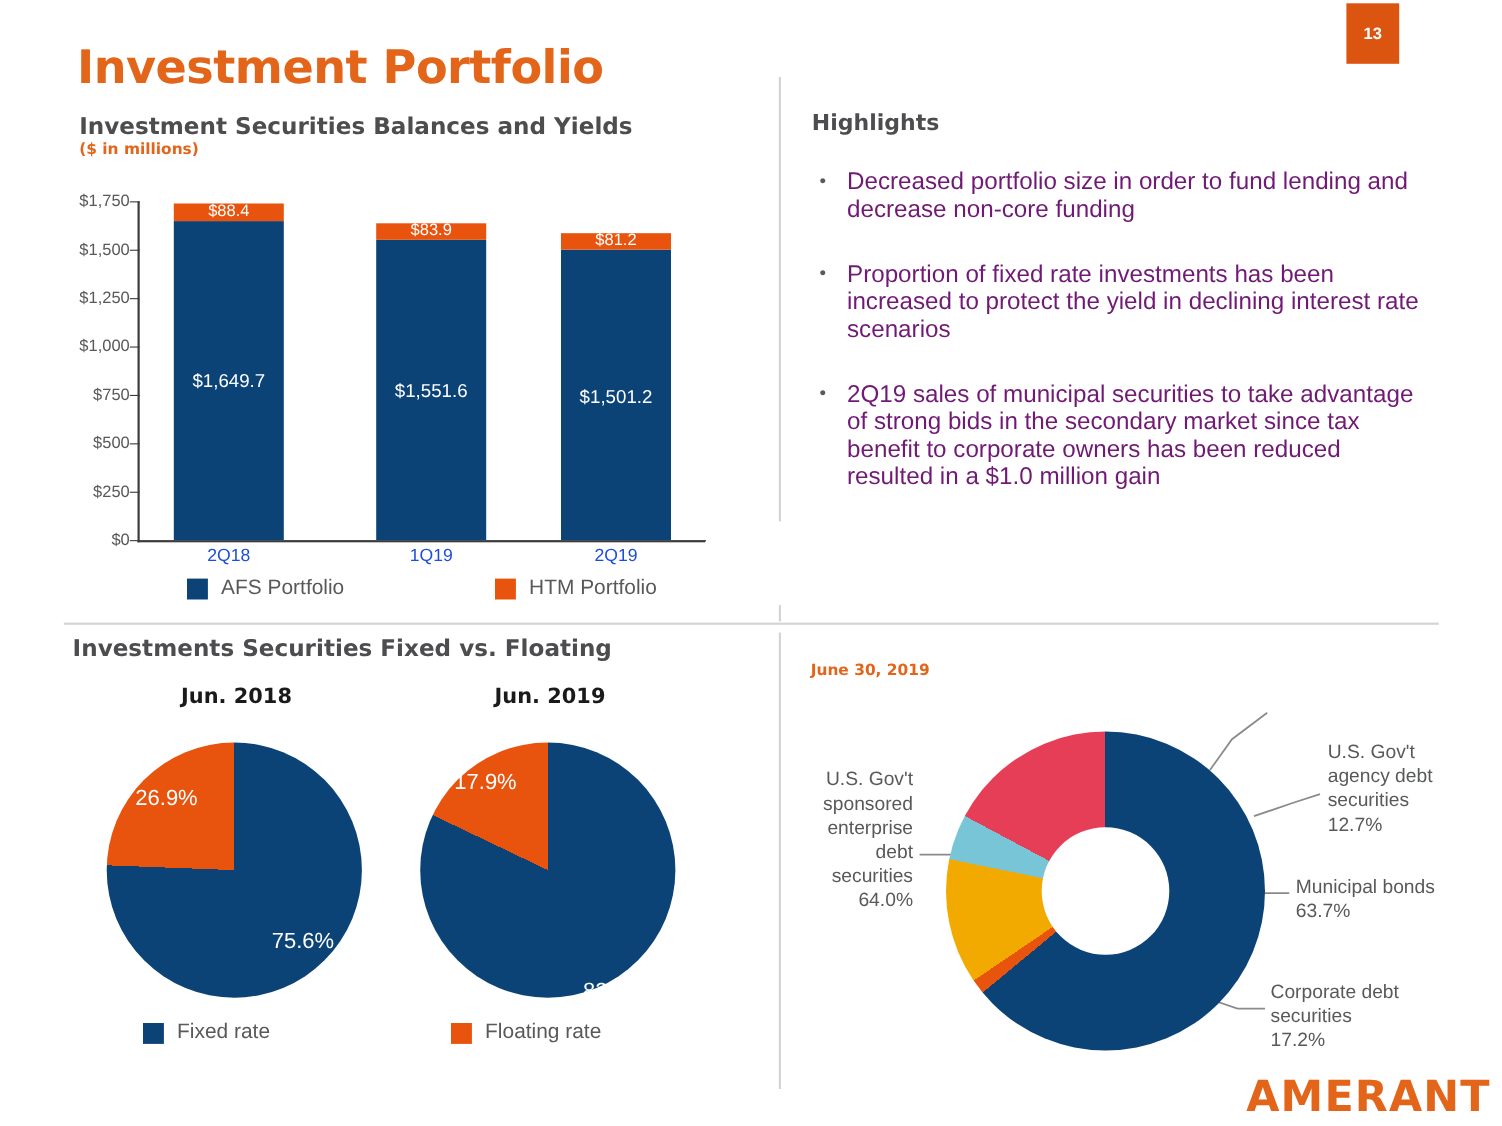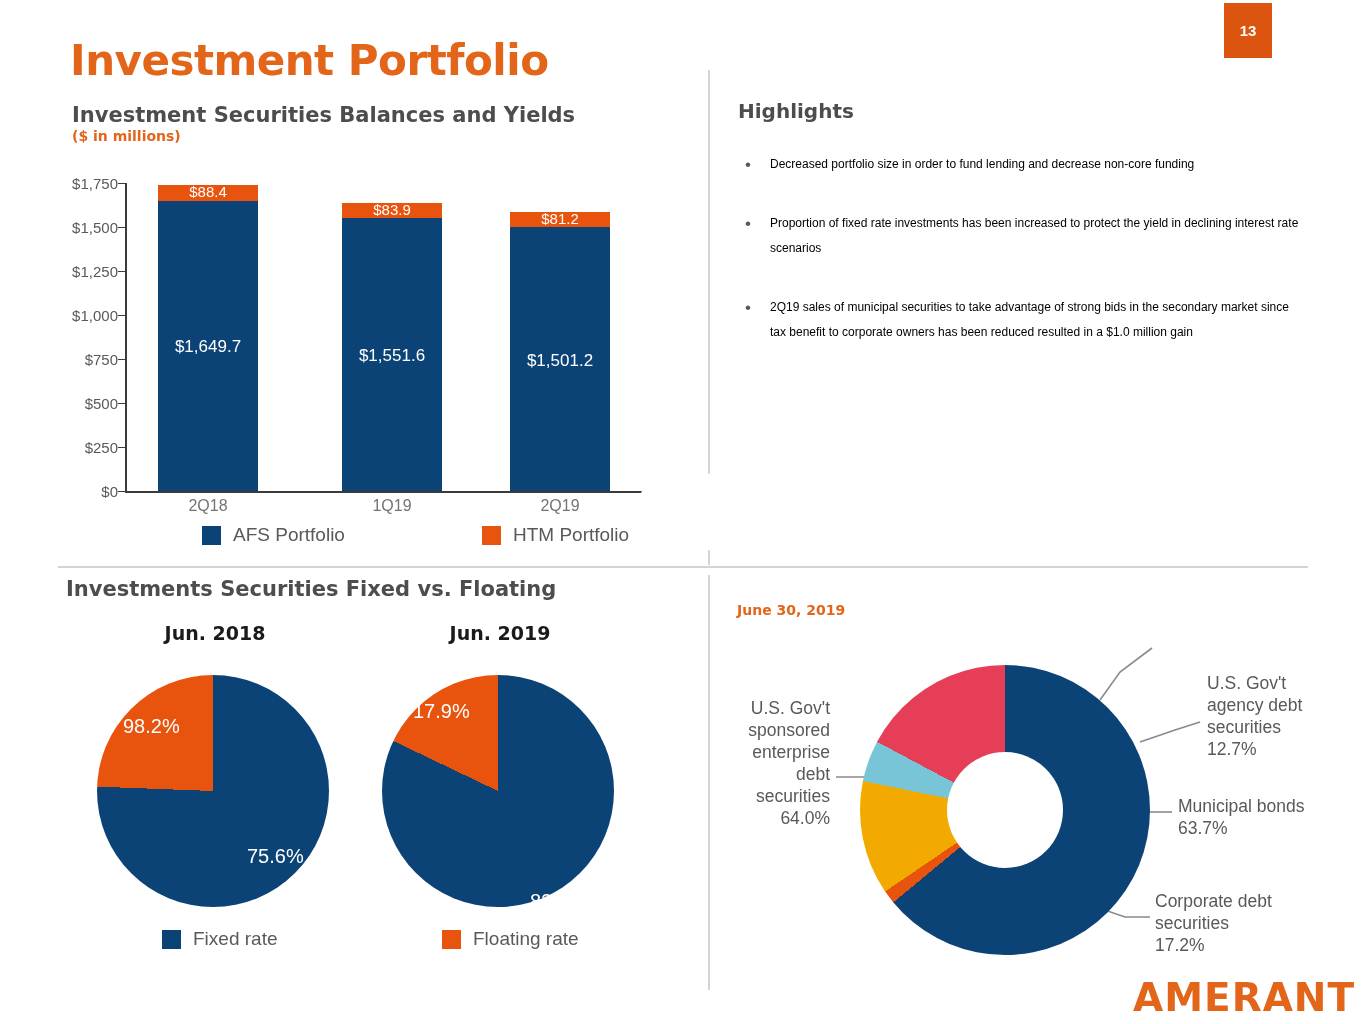--- a/index.html
+++ b/index.html
@@ -32,33 +32,33 @@
   
   #barchart{position:absolute;left:40px;top:175px;width:620px;height:330px;}
   .y-lab{position:absolute;right:0;font-size:15px;color:#58595b;text-align:right;white-space:nowrap;transform:translateY(-50%);}
   .ytickline{position:absolute;background:#3b3b3b;height:1px;width:9px;}
   #y-axis-line{position:absolute;left:85px;top:8px;width:2px;height:310px;background:#3b3b3b;}
   #x-axis-line{position:absolute;left:85px;top:316px;width:523px;height:2px;background:#3b3b3b;}
   .bar-afs{position:absolute;bottom:0;width:100px;background:#0C4377;}
   .bar-htm{position:absolute;width:100px;background:#E8530E;}
   .bar-val{position:absolute;width:100px;text-align:center;color:#ffffff;font-size:17px;}
   .bar-htmval{position:absolute;width:100px;text-align:center;color:#ffffff;font-size:15px;}
-  .x-lab{position:absolute;width:140px;text-align:center;font-size:16px;color:#737373;top:322px;}
+  .x-lab{position:absolute;width:140px;text-align:center;font-size:16px;color:#1d4ed8;top:322px;}
 
   
   #bar-legend{position:absolute;left:170px;top:524px;width:470px;height:30px;}
-  .lg-item{position:absolute;display:flex;align-items:center;gap:12px;margin-left:32px;}
+  .lg-item{position:absolute;display:flex;align-items:center;gap:12px;}
   .lg-sw{width:19px;height:19px;display:inline-block;}
   .lg-tx{font-size:19px;color:#58595b;}
 
   
   #highlights{position:absolute;left:740px;top:152px;width:560px;}
   .bullet-row{display:flex;margin-bottom:34px;}
   .bullet-dot{width:30px;flex:0 0 30px;color:#58595b;font-size:17px;line-height:25px;text-align:left;padding-left:5px;box-sizing:border-box;}
-  .bullet-tx{font-size:12px;line-height:25px;color:#000000;}
+  .bullet-tx{font-size:22px;line-height:25px;color:#701a75;}
 
   
   .donut-title{position:absolute;font-size:19px;font-weight:bold;color:#1a1a1a;width:200px;text-align:center;font-family:"DejaVu Sans","Liberation Sans",sans-serif;}
   #dt-2018{left:115px;top:622px;}
   #dt-2019{left:400px;top:622px;}
   .donut{position:absolute;width:232px;height:232px;border-radius:50%;}
   #donut2018{left:97px;top:675px;}
   #donut2019{left:382px;top:675px;}
   #hole2018{left:97px;top:675px;width:232px;height:232px;}
   #hole2019{left:382px;top:675px;width:232px;height:232px;}
@@ -178,21 +178,21 @@
   <div class="donut" id="donut2018" style="background: conic-gradient(rgb(12, 67, 119) 0deg, rgb(12, 67, 119) 272.16deg, rgb(232, 83, 14) 272.16deg, rgb(232, 83, 14) 360deg);"></div>
   <div id="hole2018">
       <div class="hole-in"></div>
     </div>
 
   <div class="donut" id="donut2019" style="background: conic-gradient(rgb(12, 67, 119) 0deg, rgb(12, 67, 119) 295.56deg, rgb(232, 83, 14) 295.56deg, rgb(232, 83, 14) 360deg);"></div>
   <div id="hole2019">
       <div class="hole-in"></div>
     </div>
 
-  <div class="pct" id="pct18-float">98.2%</div>
+  <div class="pct" id="pct18-float">26.9%</div>
   <div class="pct" id="pct18-fixed">75.6%</div>
   <div class="pct" id="pct19-float">17.9%</div>
   <div class="pct" id="pct19-fixed">82.1%</div>
 
   <div id="ff-legend">
       <div class="lg-item" style="left: 0px; top: 0px;">
         <span class="lg-sw" style="background: rgb(12, 67, 119);"></span>
         <span class="lg-tx">Fixed rate</span>
       </div>
       <div class="lg-item" style="left: 280px; top: 0px;">

